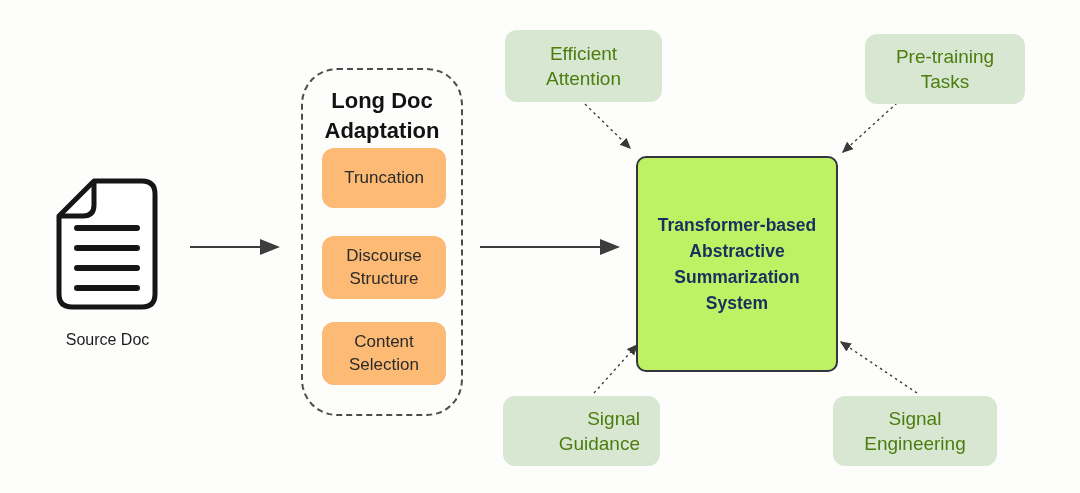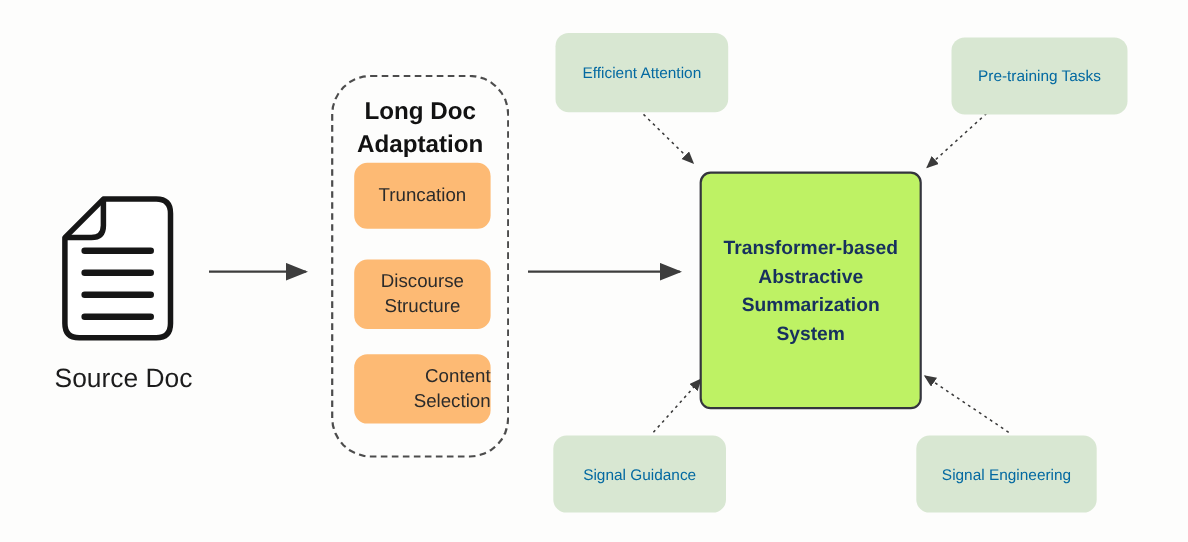--- a/index.html
+++ b/index.html
@@ -7,49 +7,49 @@
     position:relative;width:1080px;height:493px;background:#fdfdfc;
     font-family:"Liberation Sans",sans-serif;overflow:hidden;
   }
   .abs{position:absolute;box-sizing:border-box;}
   .node{
     display:flex;align-items:center;justify-content:center;
     text-align:center;border-radius:12px;line-height:1.32;
   }
   
   .doc-label{
-    left:40px;top:331px;width:135px;text-align:right;
-    font-size:24px;color:#1c1c1c;
+    left:40px;top:331px;width:135px;text-align:center;
+    font-size:16px;color:#1c1c1c;
   }
   
   .adapt-group{
     left:301px;top:68px;width:162px;height:348px;
     border:2px dashed #4c4c4c;border-radius:36px;background:transparent;
   }
   .adapt-title{
     left:311px;top:86px;width:142px;text-align:center;
     font-weight:bold;font-size:22px;color:#121212;line-height:1.35;
   }
   .method{
     background:#fdba74;color:#2b2b2b;font-size:17px;
     left:322px;width:124px;
   }
   .method.m0{top:148px;height:60px;}
   .method.m1{top:236px;height:63px;}
-  .method.m2{top:322px;height:63px;text-align:right;}
+  .method.m2{top:322px;height:63px;}
   
   .system{
     left:636px;top:156px;width:202px;height:216px;
     background:#bef264;border:2px solid #34353d;border-radius:10px;
     font-weight:bold;font-size:17.5px;color:#17305e;line-height:1.5;
     padding:0 10px;
   }
   
   .technique{
-    background:#d8e7d2;color:#0369a1;font-size:14px;
+    background:#d8e7d2;color:#4d7c0f;font-size:19px;
   }
   .tq0{left:505px;top:30px;width:157px;height:72px;padding:0 20px;}
   .tq1{left:817px;top:34px;width:160px;height:70px;padding:0 24px;margin-left:48px;}
   .tq2{left:503px;top:396px;width:157px;height:70px;padding:0 20px;text-align:right;}
   .tq3{left:833px;top:396px;width:164px;height:70px;padding:0 20px;}
   svg.overlay{position:absolute;left:0;top:0;pointer-events:none;}
 </style>
 </head>
 <body>
 

